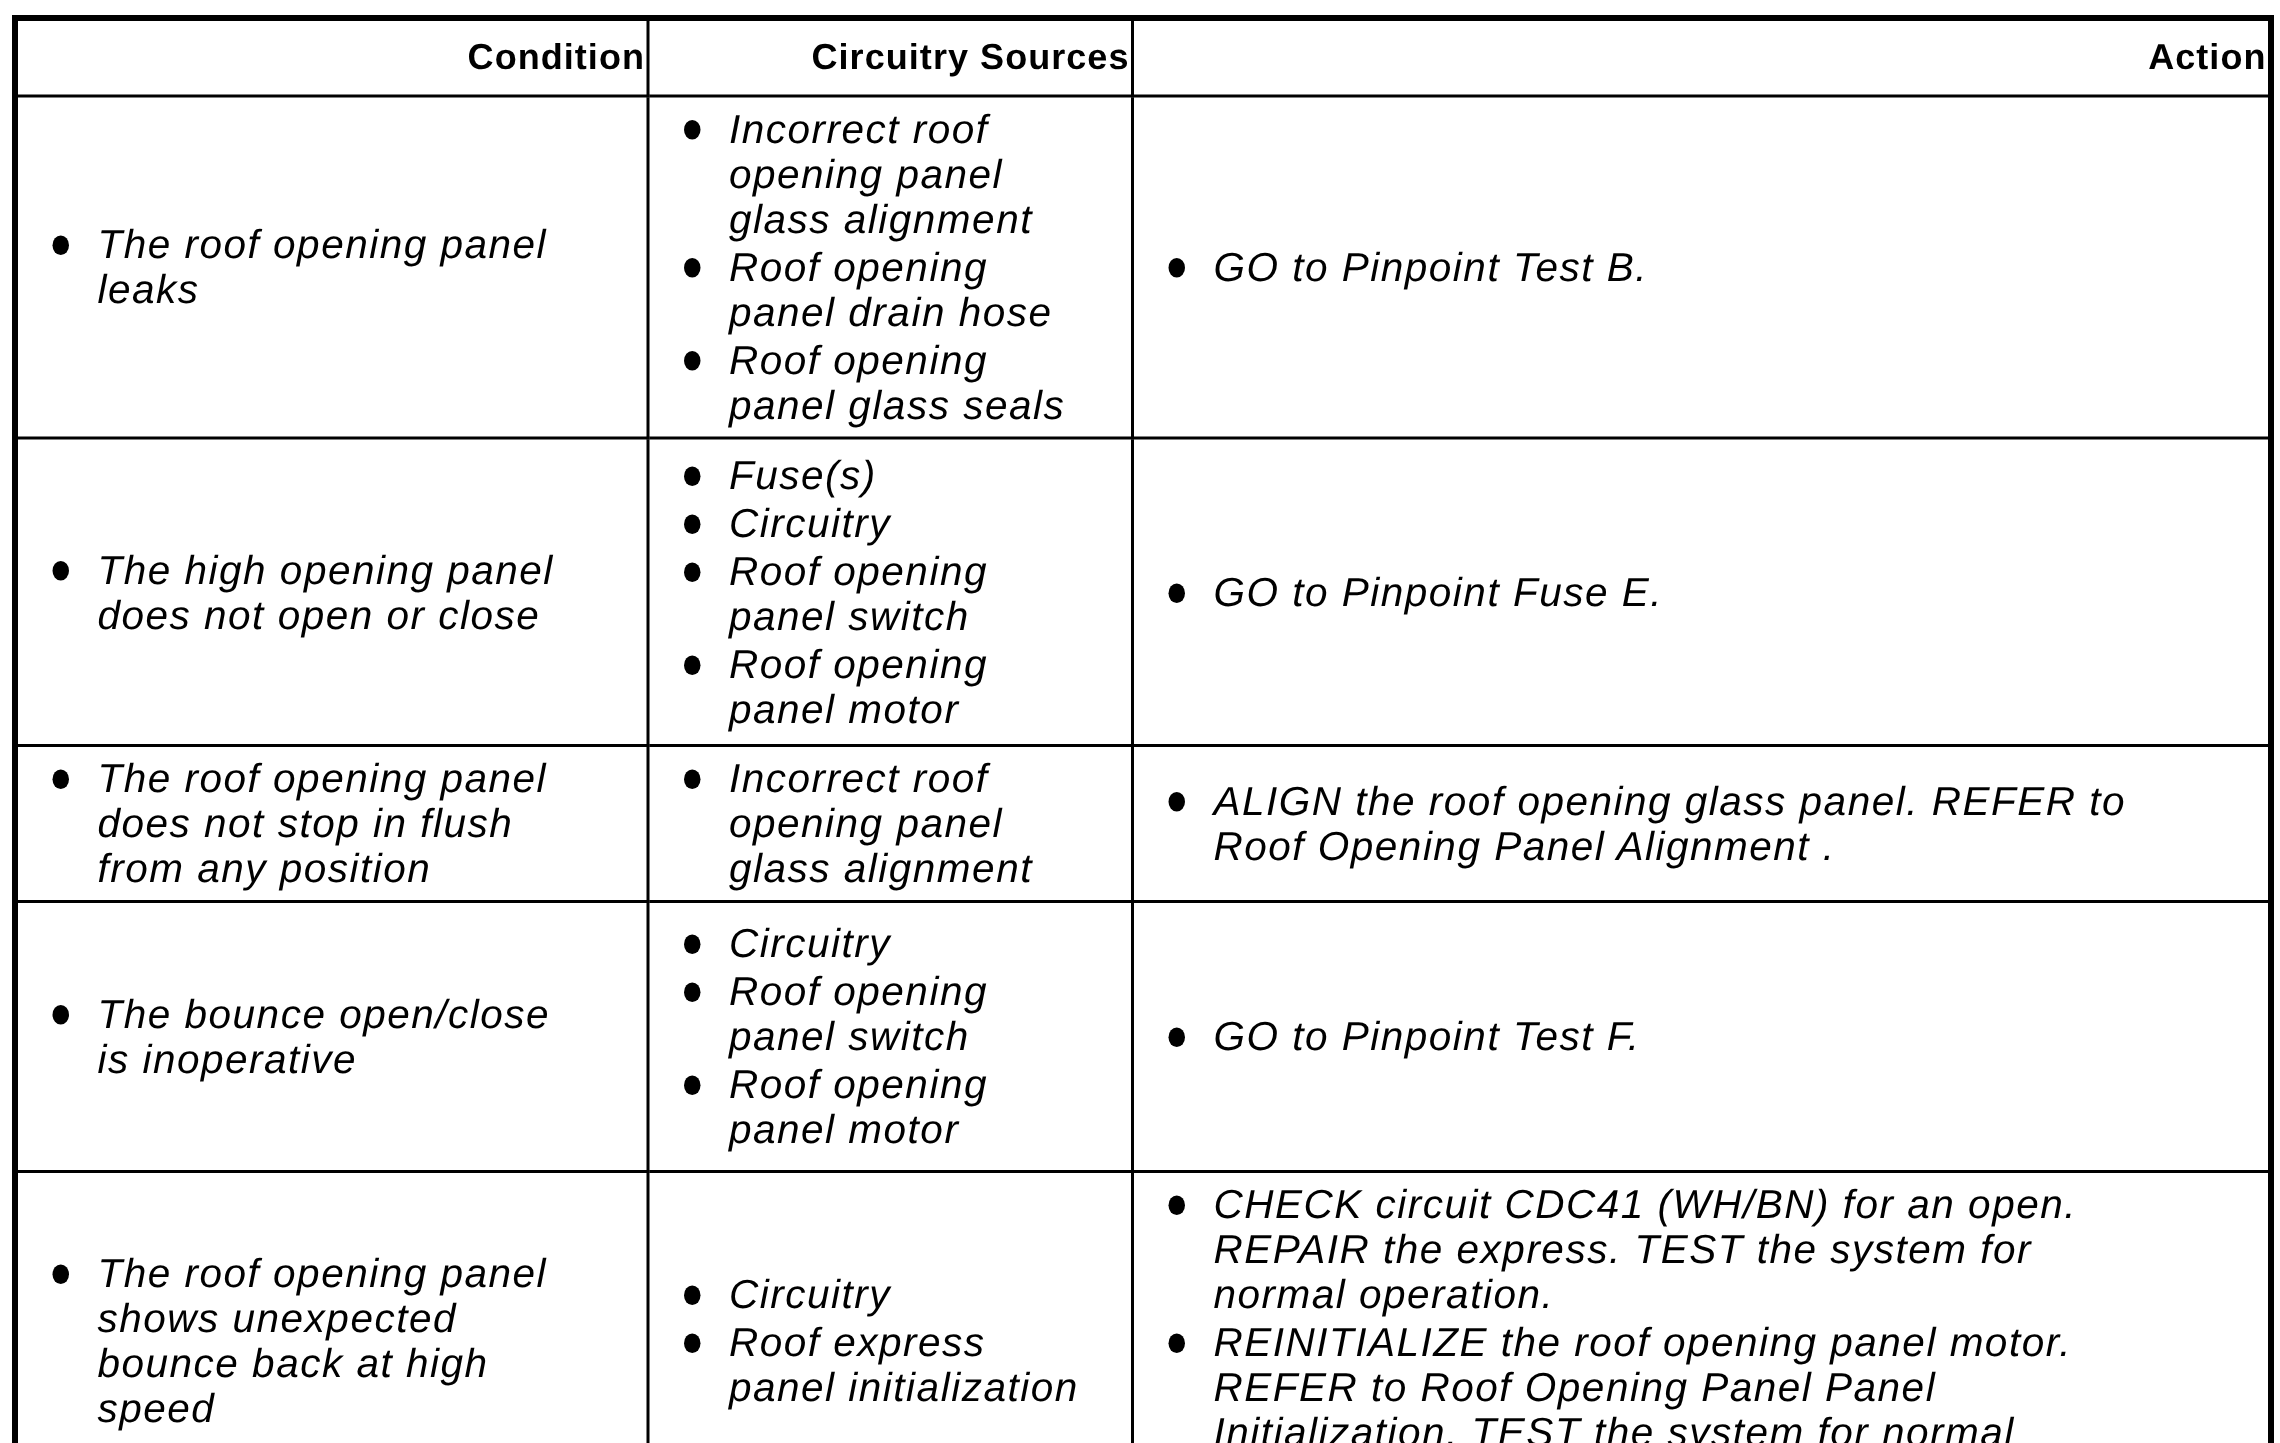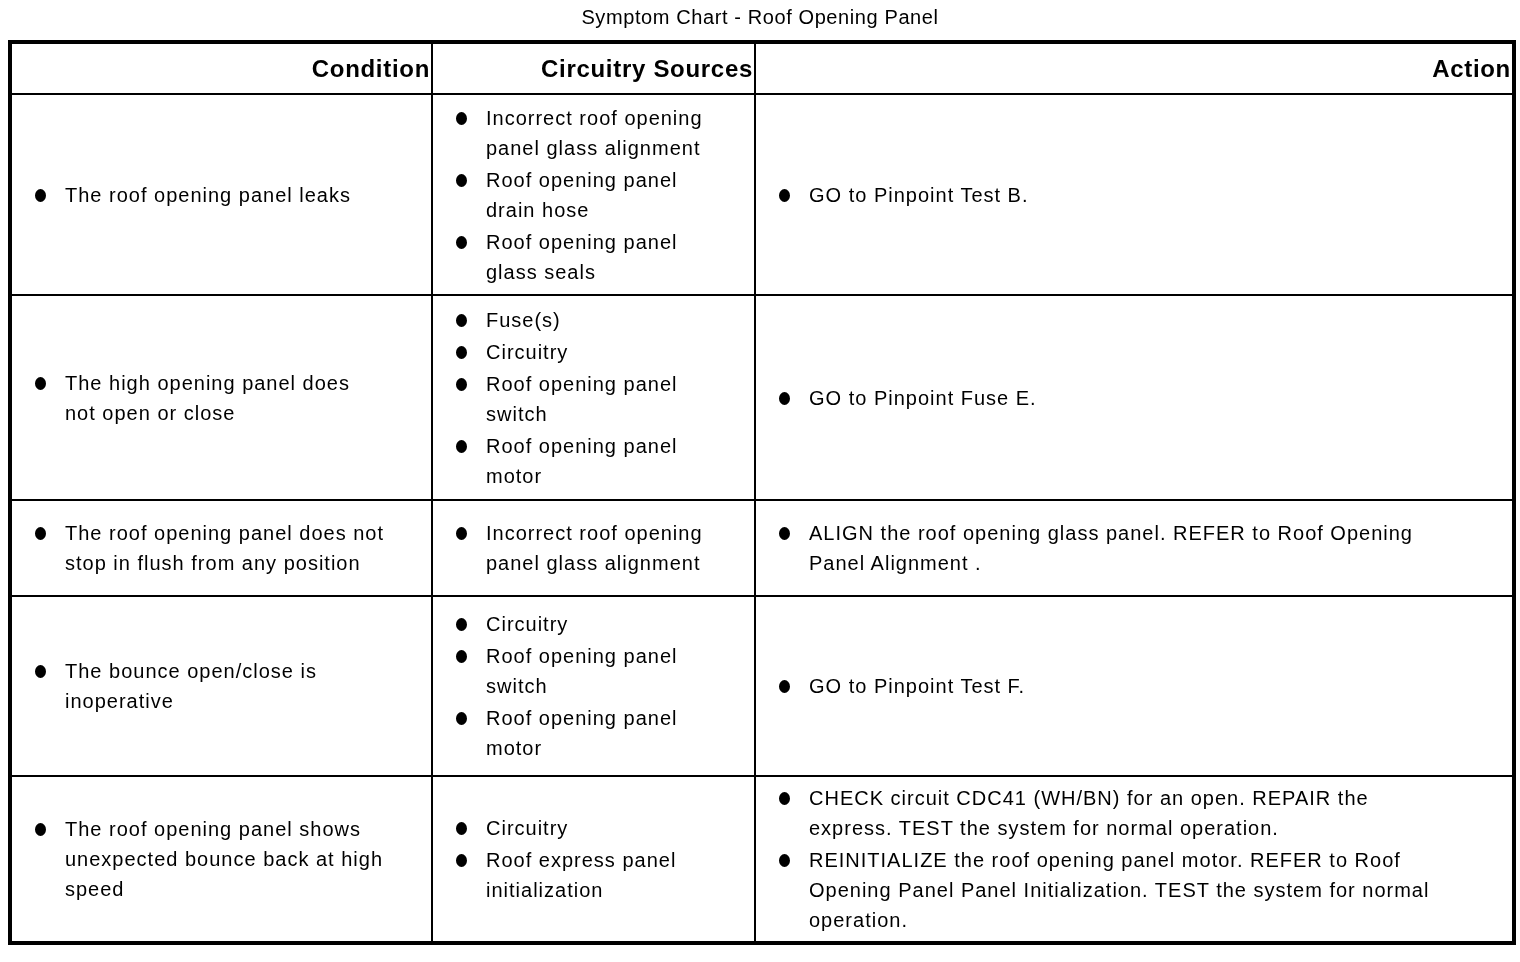--- a/index.html
+++ b/index.html
@@ -39,23 +39,24 @@
     vertical-align: middle;
   }
   th {
     font-size: 24px;
     font-weight: bold;
     text-align: right;
     letter-spacing: 0.7px;
   }
   td {
     padding: 4px 8px 4px 23px;
-    font-size: 20px;
+    font-size: 27px;
     line-height: 30px;
     letter-spacing: 1px;
+    font-style: italic;
   }
   .item {
     display: flex;
     align-items: flex-start;
     margin: 2px 0;
   }
   .bullet {
     flex: 0 0 auto;
     width: 11px;
     height: 13px;
@@ -66,21 +67,20 @@
   }
   .txt { display: block; }
   td.cond .txt { max-width: 320px; }
   td.src  .txt { max-width: 245px; }
   td.act  .txt { max-width: 630px; }
 </style>
 </head>
 <body>
 
 <div class="page">
-  <div class="title">Symptom Chart - Roof Opening Panel</div>
 
   <table class="symptom-chart">
     <colgroup>
       <col class="c-cond">
       <col class="c-src">
       <col class="c-act">
     </colgroup>
     <thead>
       <tr style="height:52px;">
         <th>Condition</th>

